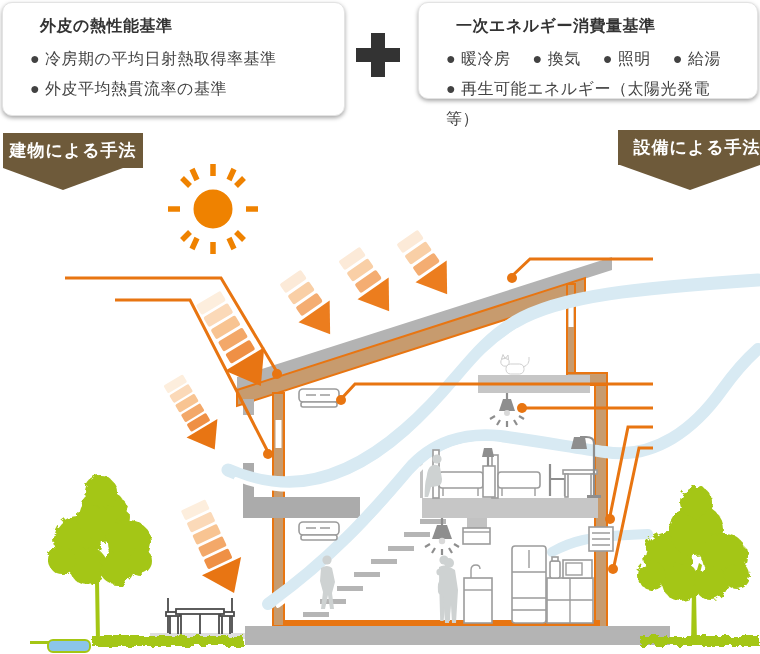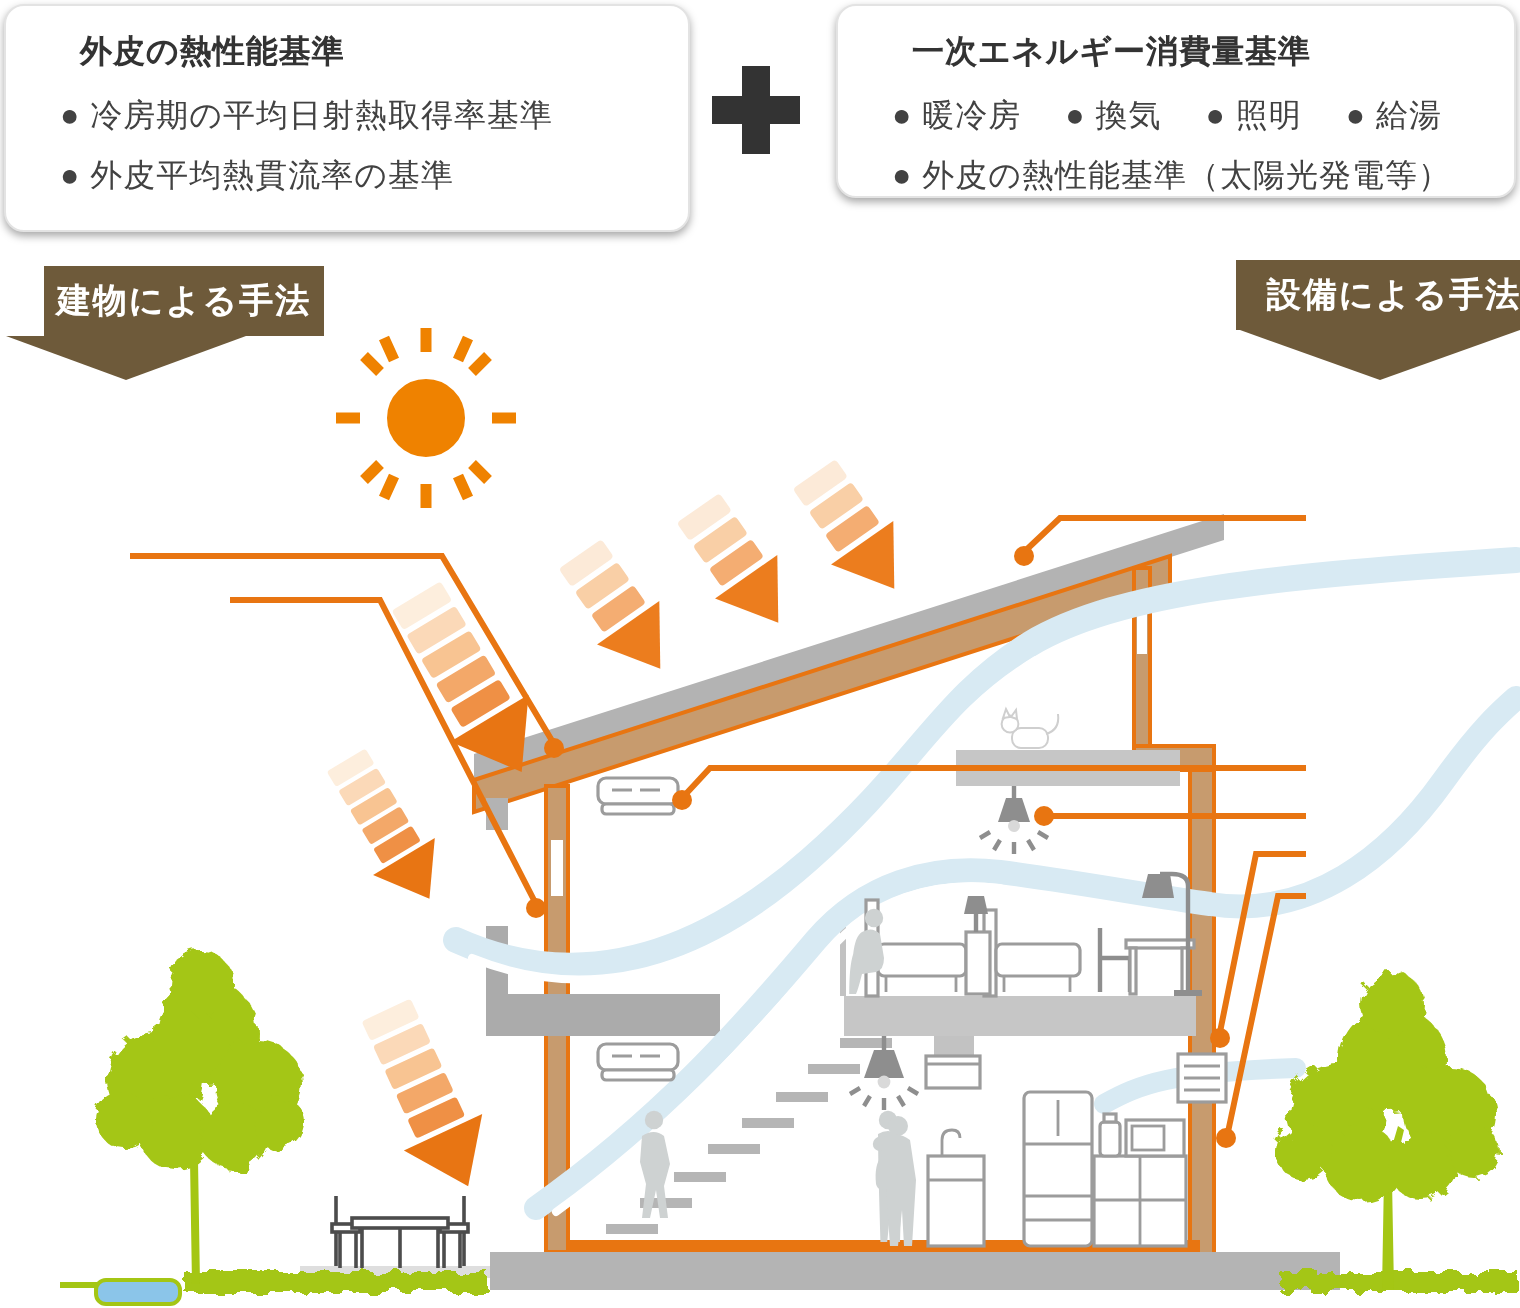--- a/index.html
+++ b/index.html
@@ -13,21 +13,21 @@
   .infobox .title{font-size:16px;font-weight:bold;color:#333;margin:2px 0 7px 10px;letter-spacing:.5px;}
   #envelope-box .title{margin-left:10px;}
   .infobox .bullet{font-size:16px;color:#424242;line-height:30px;letter-spacing:.5px;}
   .bullet-row{display:flex;gap:22px;font-size:16px;color:#424242;line-height:30px;letter-spacing:.5px;text-align:right;}
   #plus{position:absolute;left:356px;top:33px;width:44px;height:44px;}
   #plus span{position:absolute;background:var(--c-dark,#333);}
   #plus .h{left:0;top:15px;width:44px;height:14px;}
   #plus .v{left:15px;top:0;width:14px;height:44px;}
   .method-label{position:absolute;background:var(--c-brown,#6e5a3a);color:#fff;font-weight:bold;
                 font-size:17px;display:flex;align-items:center;justify-content:center;letter-spacing:1px;}
-  #method-building{left:3px;top:133px;width:140px;height:35px;margin-left:19px;}
+  #method-building{left:3px;top:133px;width:140px;height:35px;}
   #method-equipment{left:618px;top:130px;width:158px;height:35px;}
   .pointer{position:absolute;width:0;height:0;border-style:solid;border-color:var(--c-brown,#6e5a3a) transparent transparent transparent;}
   #pointer-building{left:3px;top:168px;border-width:22px 60px 0 60px;}
   #pointer-equipment{left:620px;top:165px;border-width:25px 70px 0 70px;}
   
   .o-line{stroke:var(--c-orange);stroke-width:3;fill:none;}
   .o-dot{fill:var(--c-orange);}
   .tan{fill:var(--c-tan);stroke:var(--c-orange);stroke-width:2;}
   .roofgray{fill:#b3b3b3;}
   .slab{fill:#c6c6c6;}
@@ -318,21 +318,21 @@
     </div>
 
   <div class="infobox" id="energy-box">
     <div class="title">一次エネルギー消費量基準</div>
     <div class="bullet-row">
       <span>● 暖冷房</span>
       <span>● 換気</span>
       <span>● 照明</span>
       <span>● 給湯</span>
     </div>
-    <div class="bullet">● 外皮の熱性能基準（太陽光発電等）</div>
+    <div class="bullet">● 再生可能エネルギー（太陽光発電等）</div>
   </div>
 
   <div class="method-label" id="method-building">建物による手法</div>
   <div class="pointer" id="pointer-building"></div>
 
   <div class="method-label" id="method-equipment">設備による手法</div>
   <div class="pointer" id="pointer-equipment"></div>
 
 </div>
 

